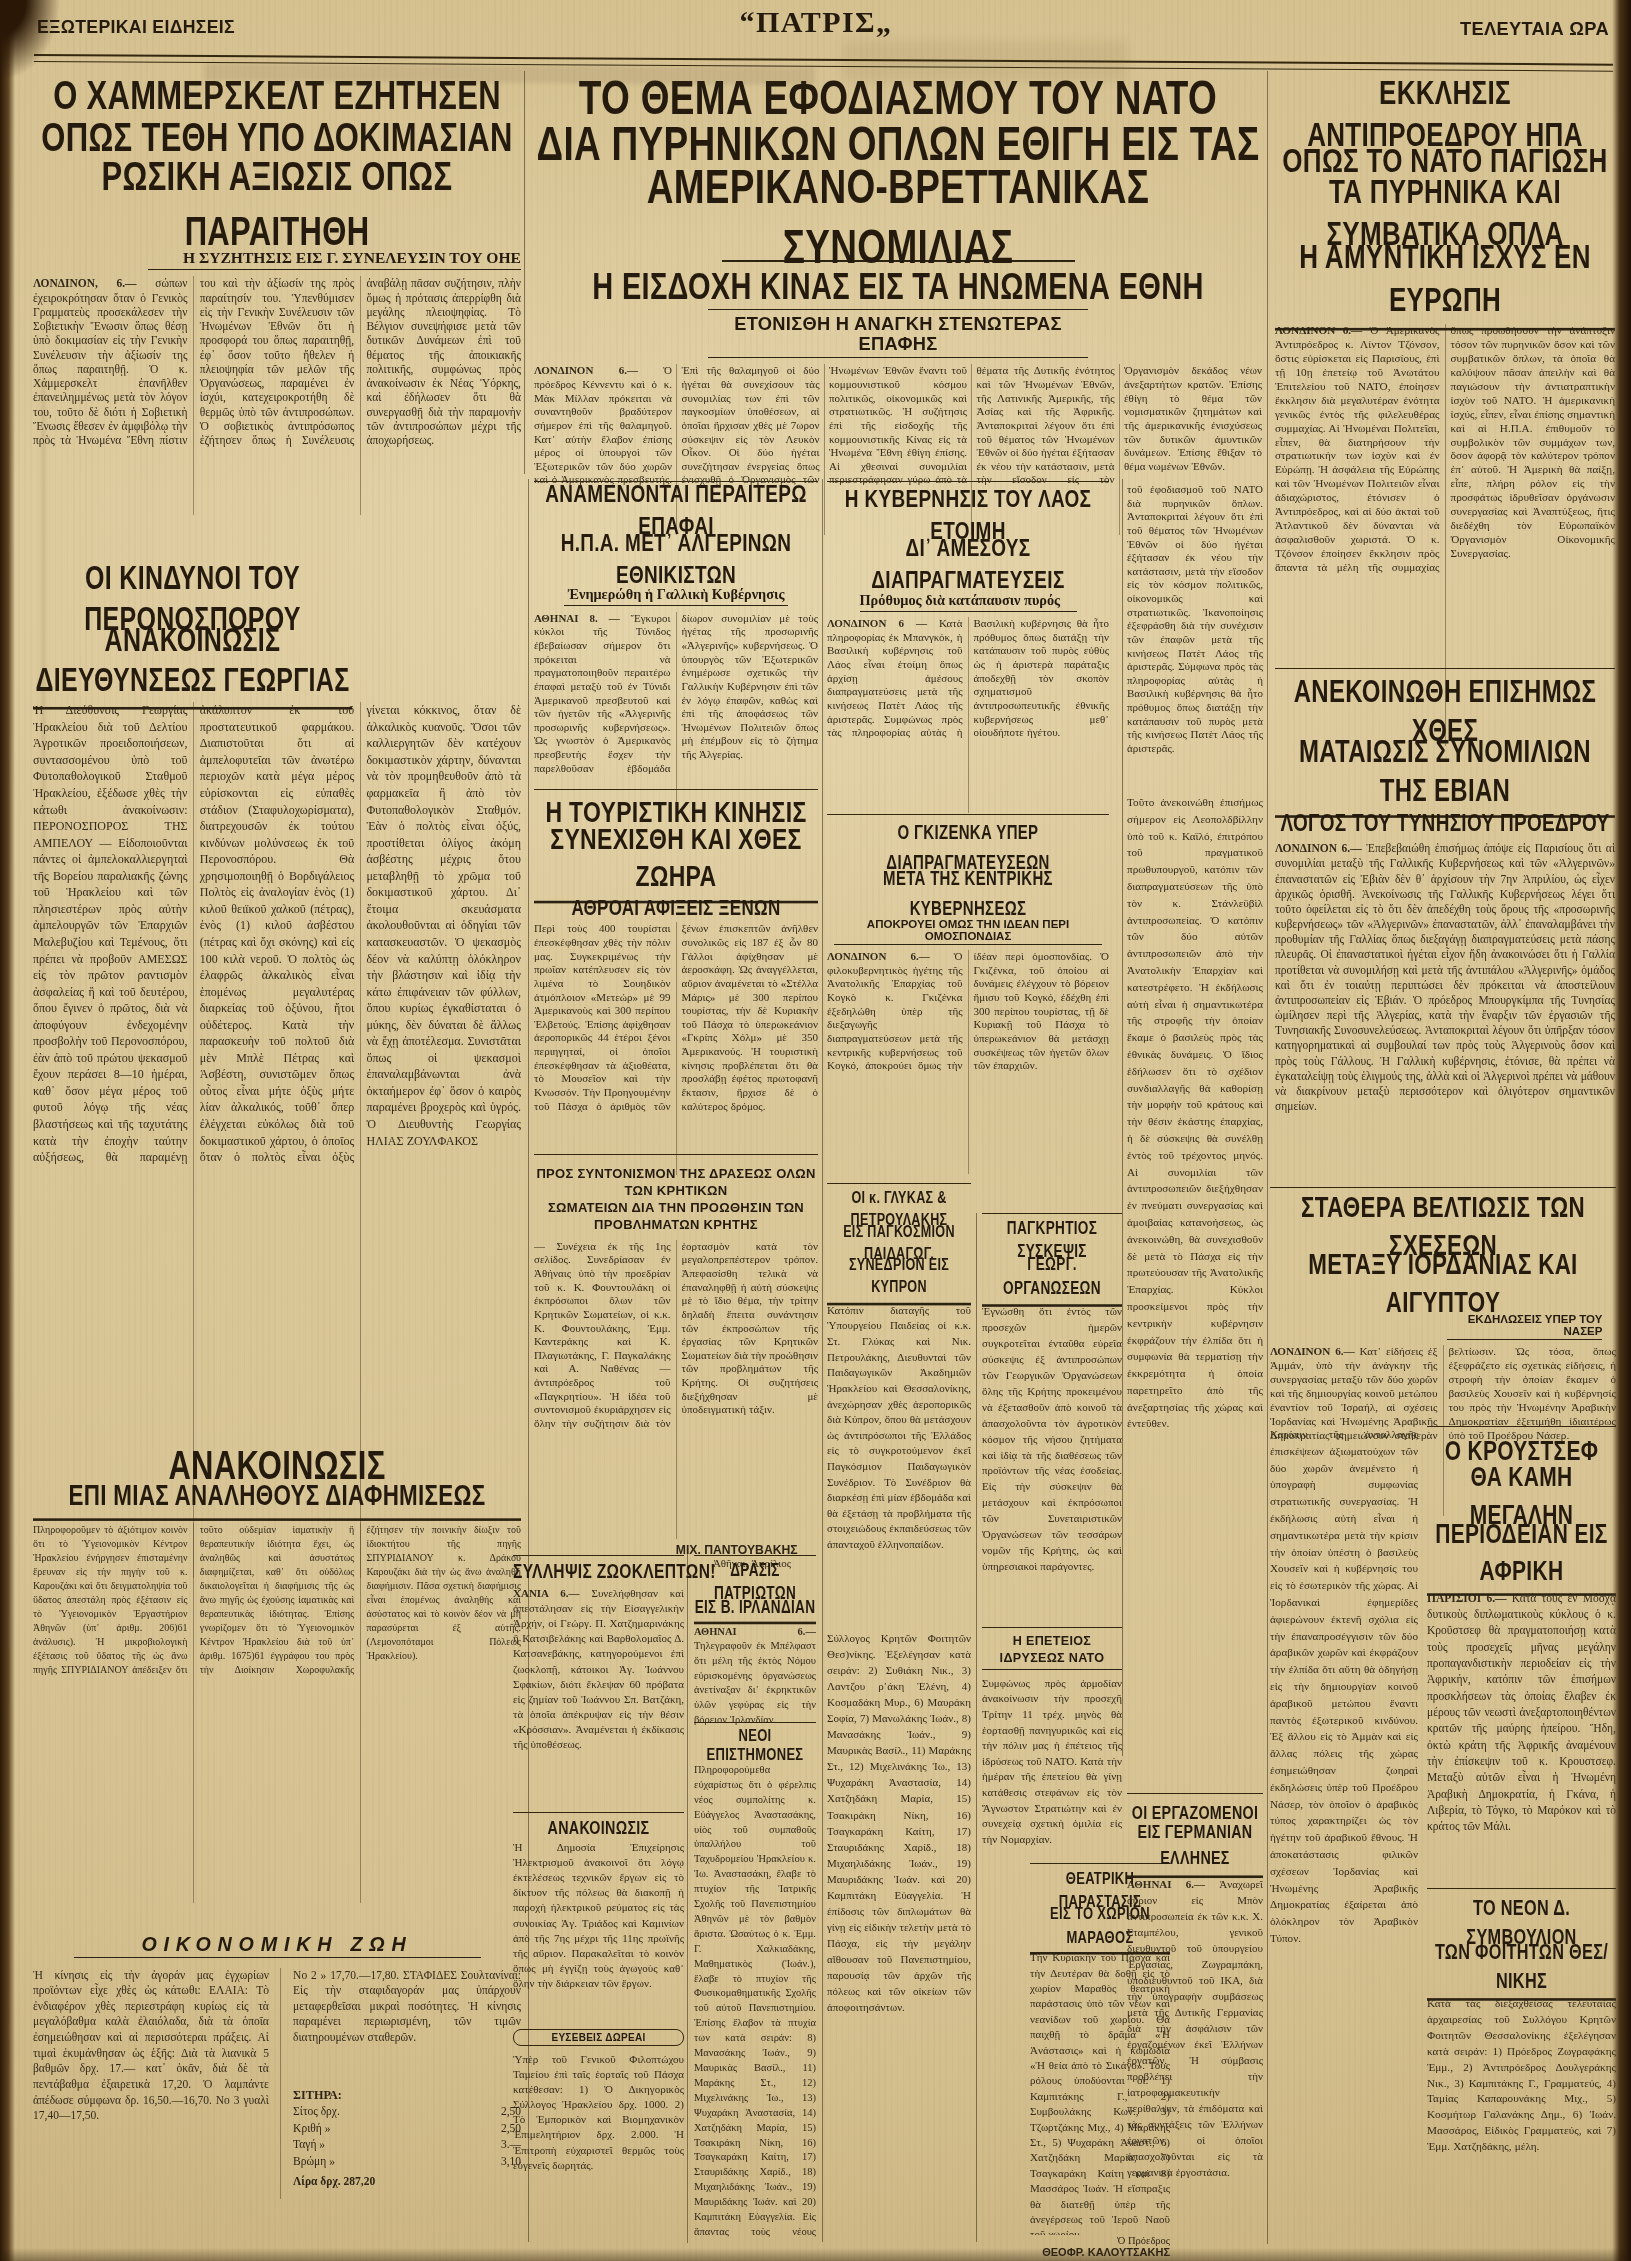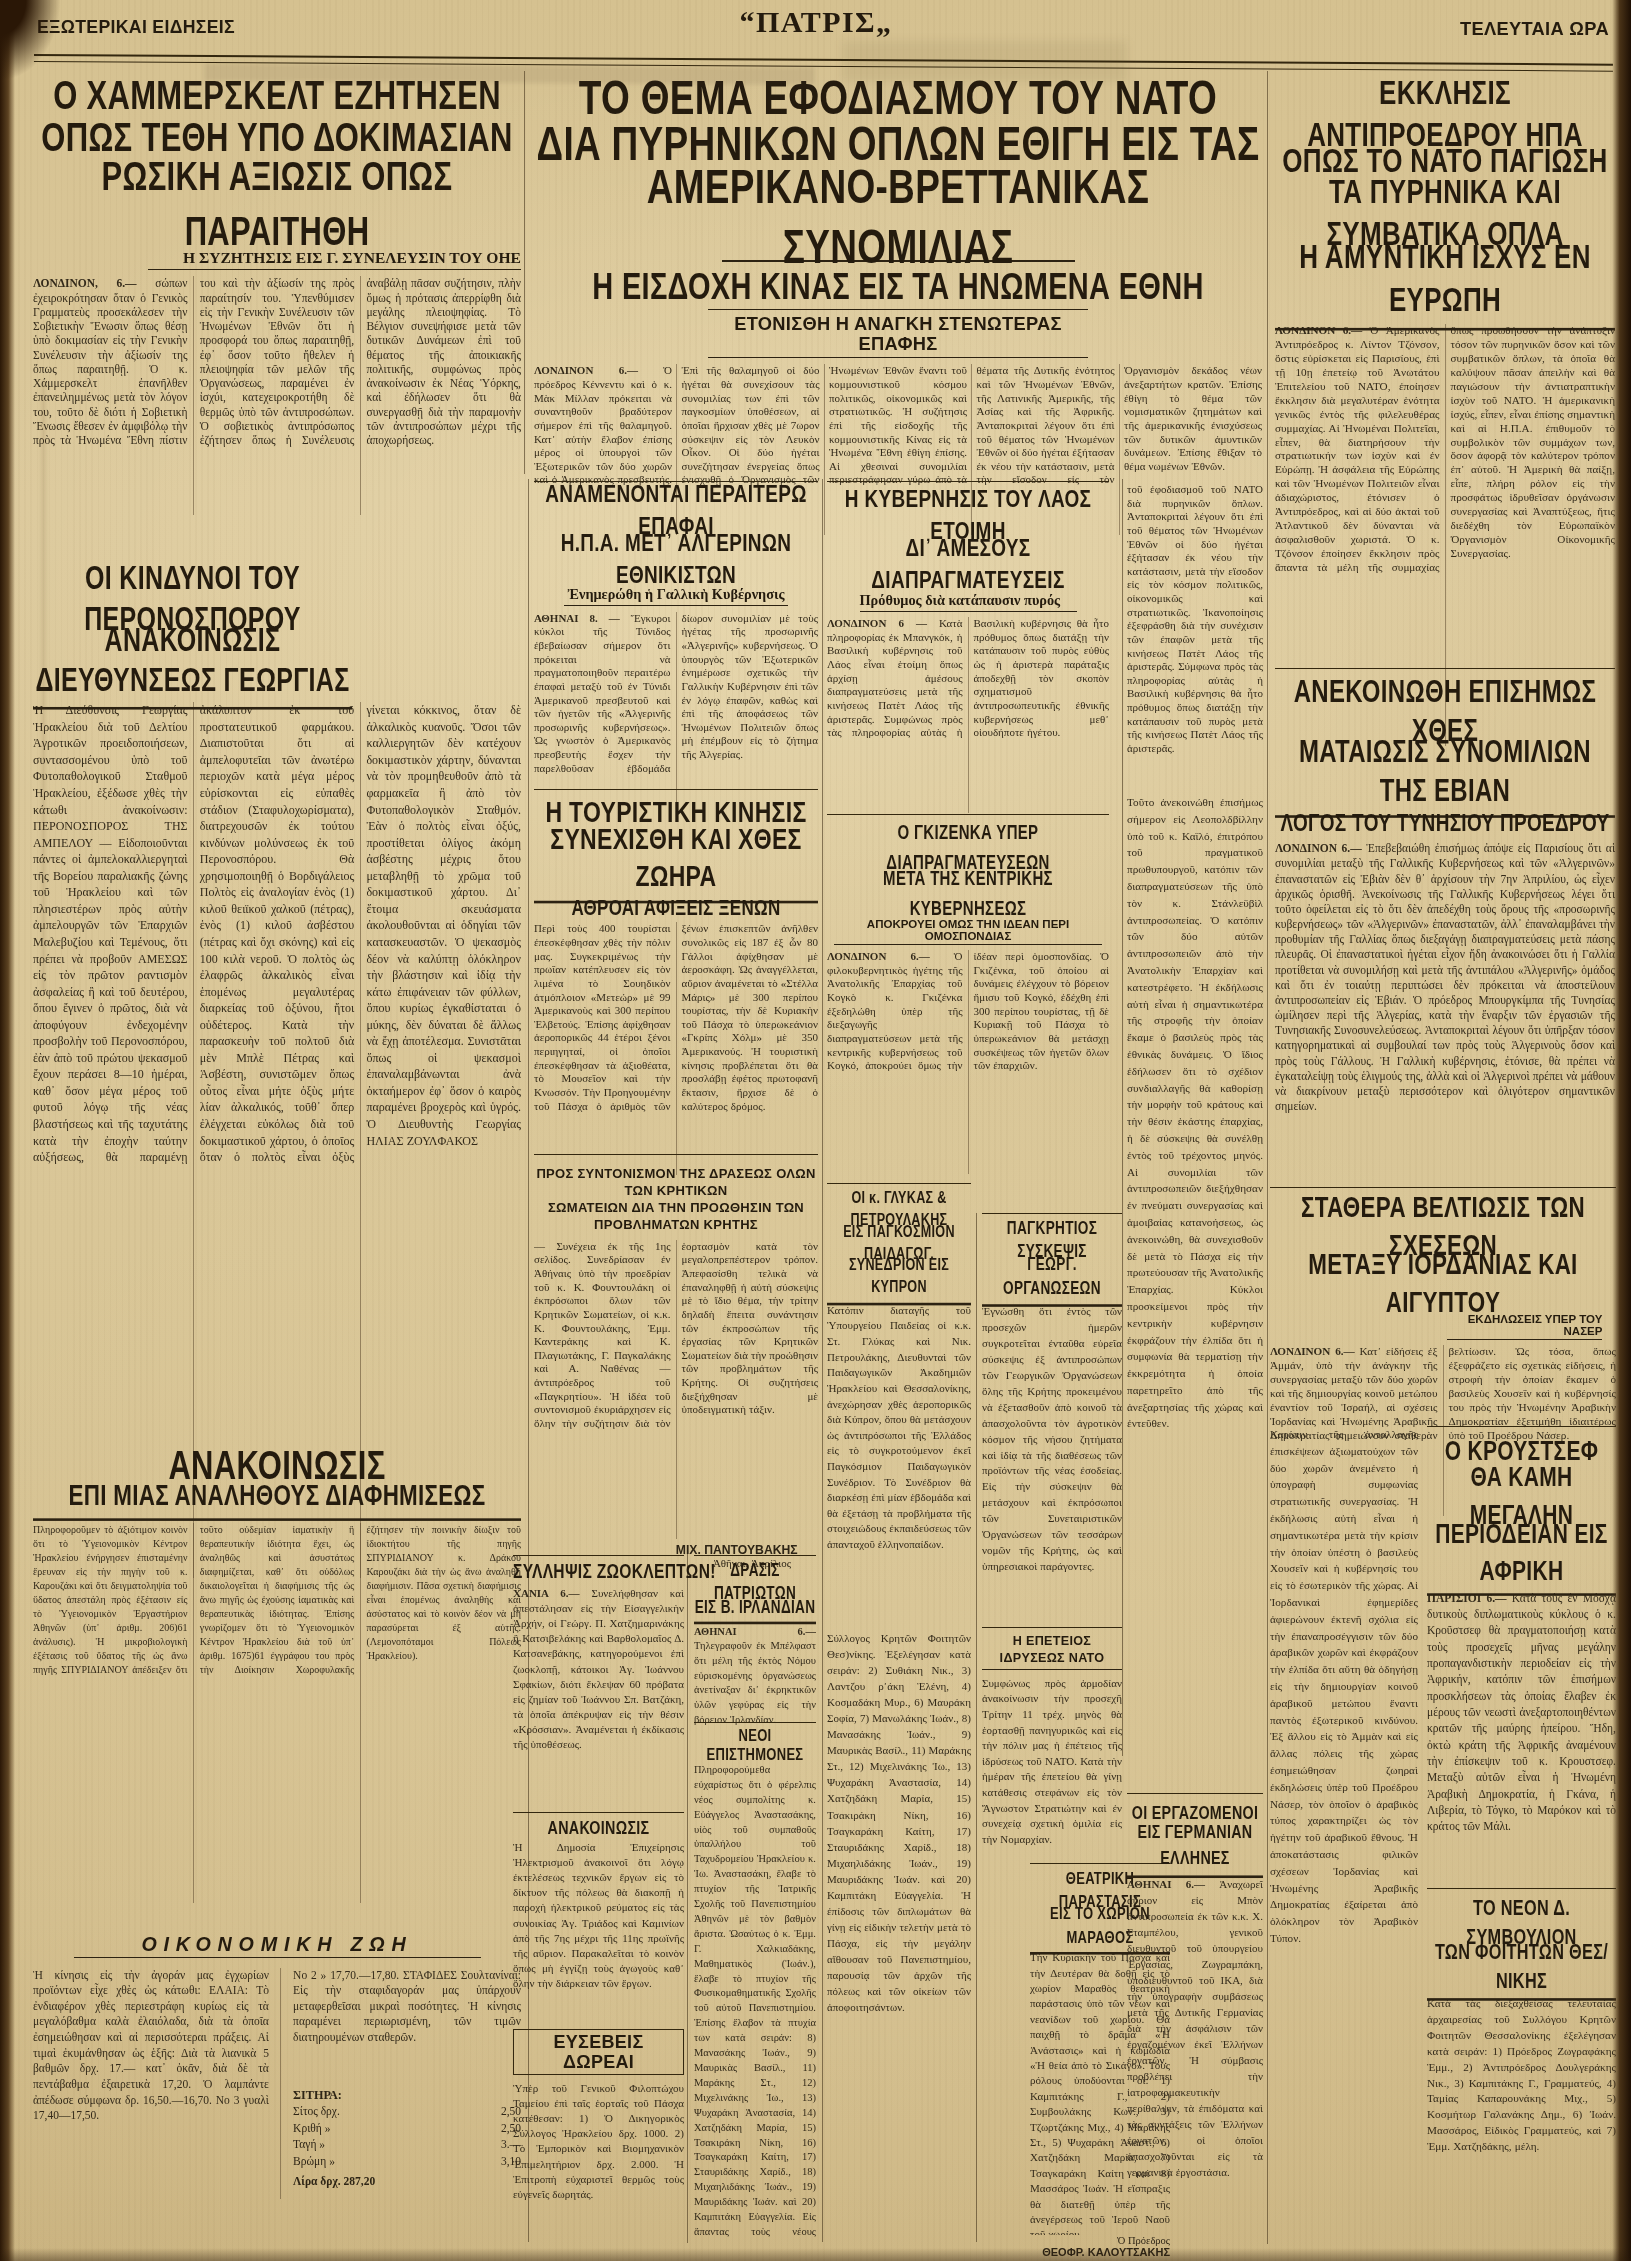--- a/index.html
+++ b/index.html
@@ -247,21 +247,21 @@
   <div class="art" style="left:513px;top:1812px;width:171px;border-top:1.4px solid #33270f;padding-top:5.4px;">
     <div class="hl" style="font-size:14.3px;">
       <span class="tall">ΑΝΑΚΟΙΝΩΣΙΣ</span>
     </div>
     <div class="body" style="font-size:11px;height:170px;margin-top:5.4px;line-height:1.38;">
       <span>Ἡ Δημοσία Ἐπιχείρησις Ἠλεκτρισμοῦ ἀνακοινοῖ ὅτι λόγῳ ἐκτελέσεως τεχνικῶν ἔργων εἰς τὸ δίκτυον τῆς πόλεως θὰ διακοπῇ ἡ παροχὴ ἠλεκτρικοῦ ρεύματος εἰς τὰς συνοικίας Ἁγ. Τριάδος καὶ Καμινίων ἀπὸ τῆς 7ης μέχρι τῆς 11ης πρωϊνῆς τῆς αὔριον. Παρακαλεῖται τὸ κοινὸν ὅπως μὴ ἐγγίζῃ τοὺς ἀγωγοὺς καθ᾽ ὅλην τὴν διάρκειαν τῶν ἔργων.</span>
     </div>
   </div>
 
   <div class="art" style="left:513px;top:2029px;width:171px;">
-    <div class="hl boxed" style="font-size:18px;">ΕΥΣΕΒΕΙΣ ΔΩΡΕΑΙ</div>
+    <div class="hl boxed" style="font-size:10px;border-radius:8px;">ΕΥΣΕΒΕΙΣ ΔΩΡΕΑΙ</div>
     <div class="body" style="font-size:11px;height:170px;margin-top:5.4px;line-height:1.38;">
       <span>Ὑπὲρ τοῦ Γενικοῦ Φιλοπτώχου Ταμείου ἐπὶ ταῖς ἑορταῖς τοῦ Πάσχα κατέθεσαν: 1) Ὁ Δικηγορικὸς Σύλλογος Ἡρακλείου δρχ. 1000. 2) Τὸ Ἐμπορικὸν καὶ Βιομηχανικὸν Ἐπιμελητήριον δρχ. 2.000. Ἡ Ἐπιτροπὴ εὐχαριστεῖ θερμῶς τοὺς εὐγενεῖς δωρητάς.</span>
     </div>
   </div>
 
   <div class="art" style="left:694px;top:1555px;width:122px;border-top:1.4px solid #33270f;padding-top:5.4px;">
     <div class="hl" style="font-size:13.6px;line-height:17.7px;">
       <span class="tall">ΔΡΑΣΙΣ ΠΑΤΡΙΩΤΩΝ</span>
       <span class="tall under" style="padding-bottom:2.7px;">ΕΙΣ Β. ΙΡΛΑΝΔΙΑΝ</span>
     </div>

